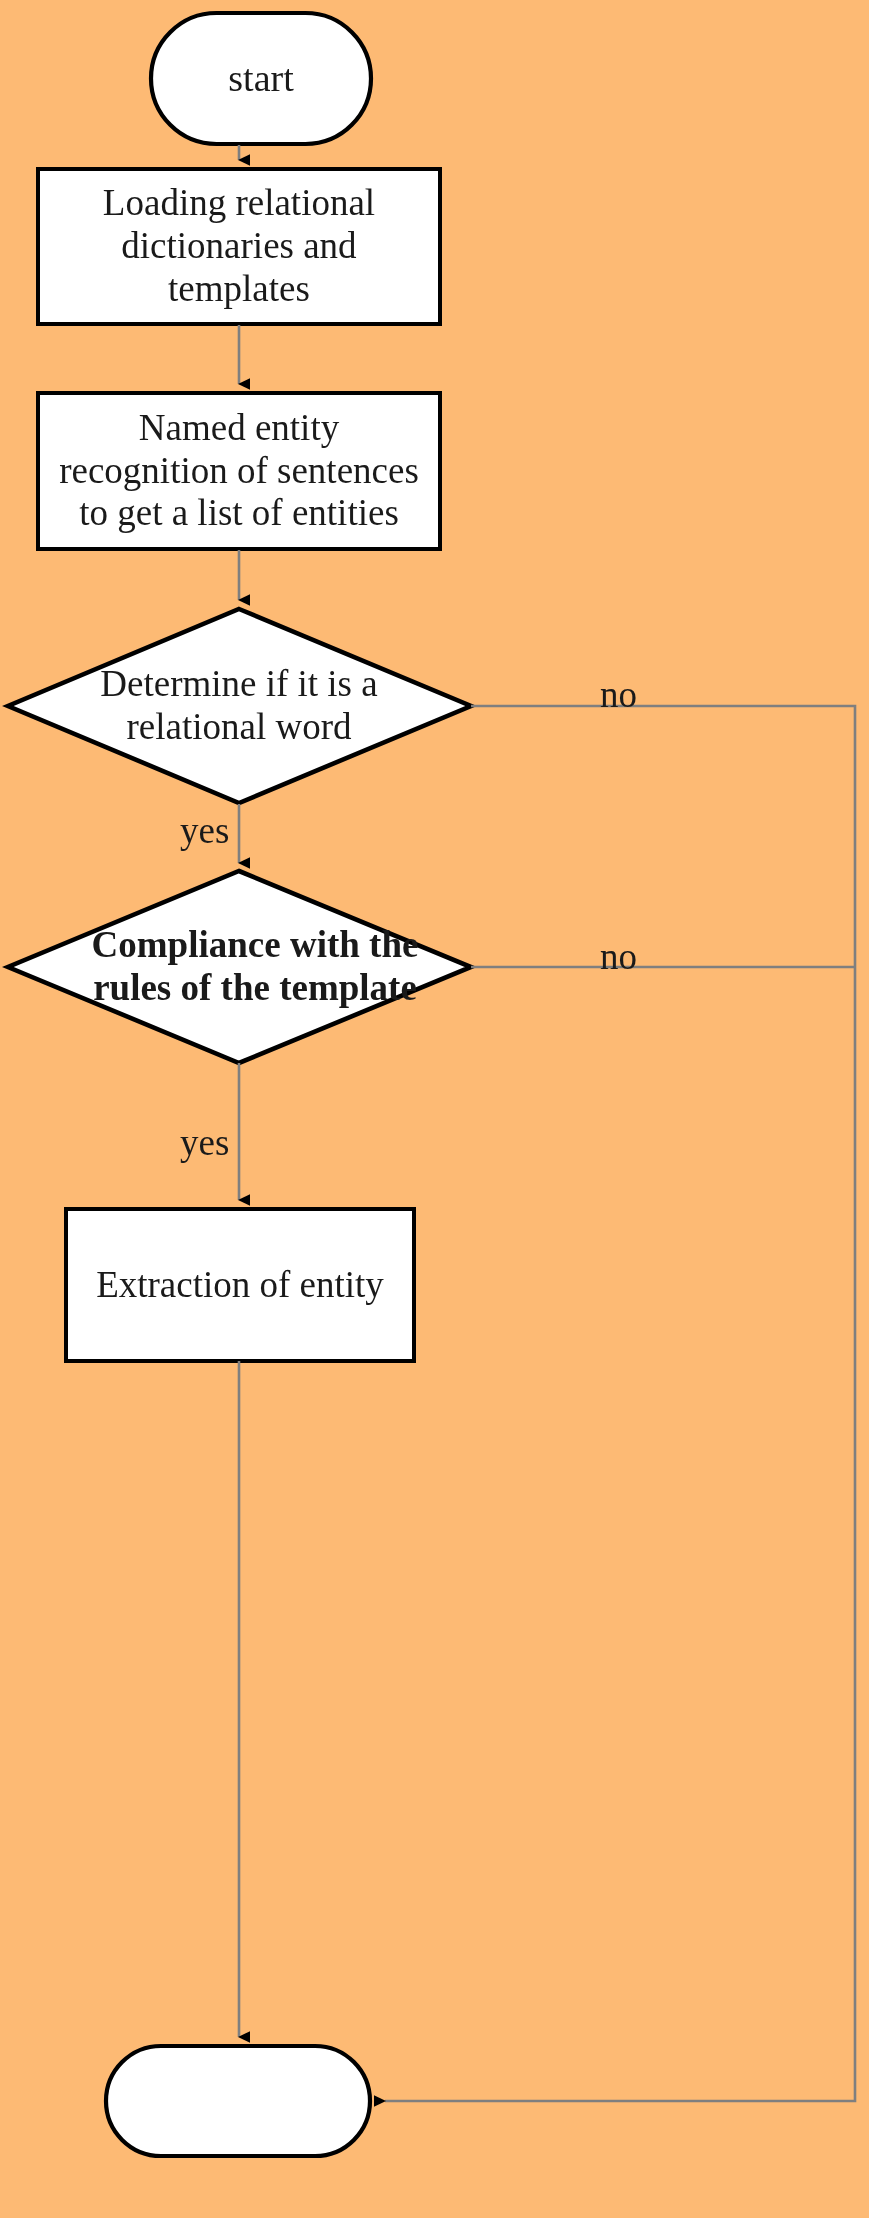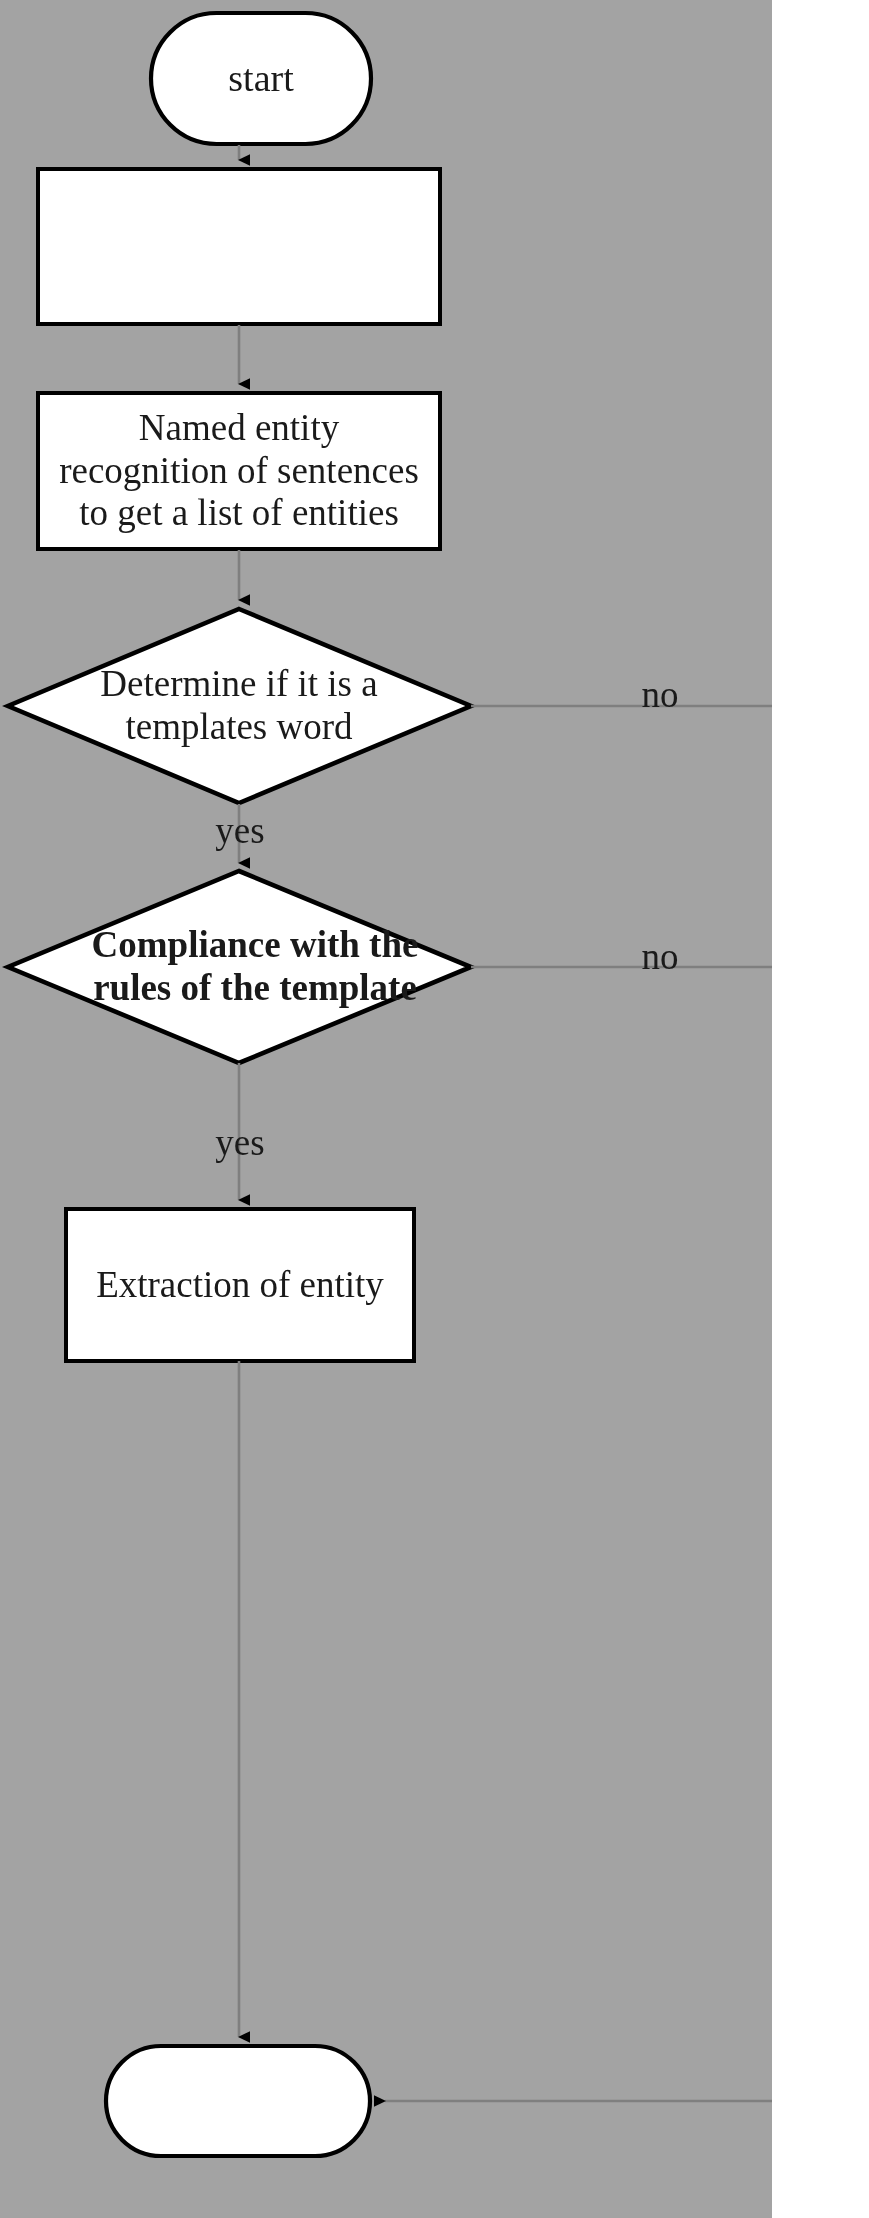--- a/index.html
+++ b/index.html
@@ -5,23 +5,23 @@
   html, body {
     margin: 0;
     padding: 0;
     background: #ffffff;
   }
   body {
     font-family: "Liberation Serif", "DejaVu Serif", serif;
   }
   #canvas {
     position: relative;
-    width: 772px;
+    width: 869px;
     height: 2218px;
-    background: #a3a3a3;
+    background: #fdba74;
     overflow: hidden;
   }
   svg.flow {
     position: absolute;
     top: 0;
     left: 0;
     width: 869px;
     height: 2218px;
   }
   .node-label {
@@ -35,21 +35,21 @@
     white-space: pre-line;
     pointer-events: none;
   }
   .terminal-label { font-size: 38px; }
   .process-label  { font-size: 37px; }
   .decision-label { font-size: 37px; }
   .edge-label {
     position: absolute;
     font-size: 37px;
     color: #1a1a1a;
-    text-align: center;
+    text-align: left;
     line-height: 1;
   }
 </style>
 </head>
 <body>
 
 <div id="canvas">
 
   <svg class="flow" viewBox="0 0 869 2218">
     <defs>
@@ -87,27 +87,30 @@
 
     <line x1="239" y1="1063" x2="239" y2="1200" stroke="#7f7f7f" stroke-width="2.6" marker-end="url(#arrow-down)"></line>
 
     <path d="M471,967 L855,967" fill="none" stroke="#7f7f7f" stroke-width="2.6"></path>
 
     <line x1="239" y1="1361" x2="239" y2="2037" stroke="#7f7f7f" stroke-width="2.6" marker-end="url(#arrow-down)"></line>
   </svg>
 
   <div class="node-label terminal-label" style="left:151px; top:13px; width:220px; height:131px;">start</div>
 
+  <div class="node-label process-label" style="left:38px; top:169px; width:402px; height:155px;">Loading relational
+dictionaries and
+templates</div>
 
   <div class="node-label process-label" style="left:38px; top:393px; width:402px; height:156px;">Named entity
 recognition of sentences
 to get a list of entities</div>
 
   <div class="node-label decision-label" style="left:34px; top:640px; width:410px; height:132px;">Determine if it is a
-templates word</div>
+relational word</div>
 
   <div class="node-label decision-label" style="left:40px; top:901px; width:430px; height:132px;font-weight:bold;">Compliance with the
 rules of the template</div>
 
   <div class="node-label process-label" style="left:66px; top:1209px; width:348px; height:152px;">Extraction of entity</div>
 
 
   <div class="edge-label" style="left:600px; top:676px; width:120px;">no</div>
 
   <div class="edge-label" style="left:180px; top:812px; width:120px;">yes</div>

